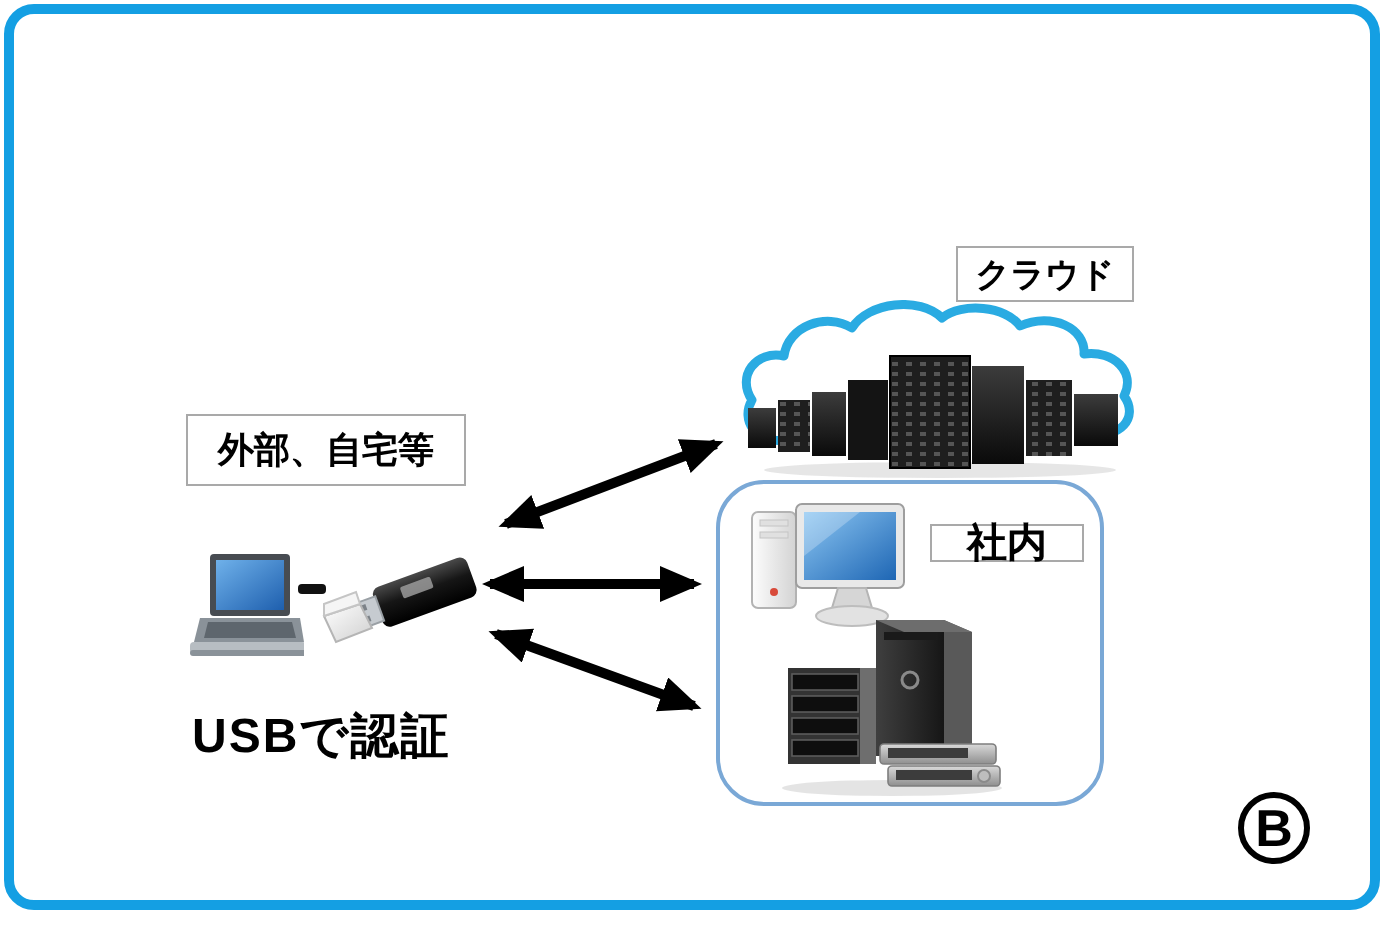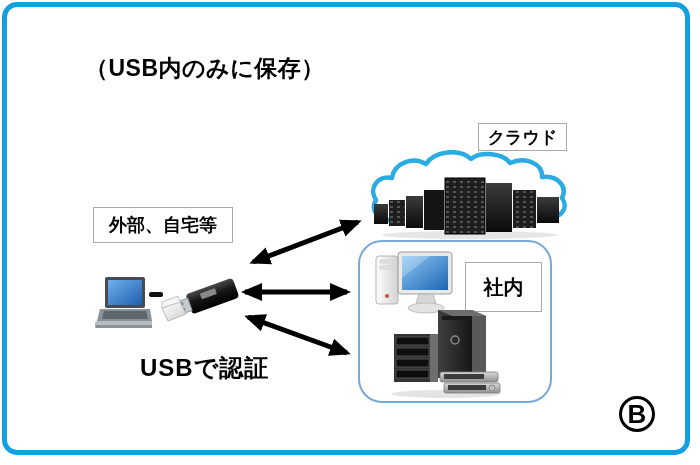--- a/index.html
+++ b/index.html
@@ -17,25 +17,24 @@
     position:absolute;left:85px;top:50px;width:560px;
     font-size:23px;font-weight:bold;line-height:37px;letter-spacing:0.5px;
   }
   .label-box{
     position:absolute;background:#fff;border:1px solid #a9a9a9;
     font-weight:bold;display:flex;align-items:center;justify-content:center;
     box-sizing:border-box;
   }
   .cloud-label{left:478px;top:123px;width:89px;height:28px;font-size:17px;}
   .external-label{left:93px;top:207px;width:140px;height:36px;font-size:18px;text-align:right;}
-  .internal-label{left:465px;top:262px;width:77px;height:50px;font-size:20px;}
+  .internal-label{left:465px;top:262px;width:77px;height:19px;font-size:20px;}
   .usb-auth{
     position:absolute;left:96px;top:352px;font-size:24px;font-weight:bold;
     letter-spacing:1px;
-    margin-left:44px;
   }
   .internal-box{
     position:absolute;left:358px;top:240px;width:194px;height:163px;
     border:2px solid #7aa8d6;border-radius:24px;box-sizing:border-box;background:#fff;
   }
   .abs{position:absolute;}
   .arrow-layer{position:absolute;left:0;top:0;width:700px;height:465px;pointer-events:none;}
   .badge{
     position:absolute;left:619px;top:396px;width:36px;height:36px;
     border:3px solid #000;border-radius:50%;box-sizing:border-box;
@@ -43,21 +42,20 @@
     font-size:26px;font-weight:bold;background:#fff;
   }
   .dash{position:absolute;left:149px;top:292px;width:14px;height:5px;background:#111;border-radius:2px;}
 </style>
 </head>
 <body>
 
 <div class="frame"></div>
 
 <div class="title">
-  <div>（USB内のみに保存）</div>
 </div>
 
 <div class="label-box cloud-label">
   <span>クラウド</span>
 </div>
 
 <svg class="abs" style="left:368px;top:150px;" width="205" height="90" viewBox="0 0 205 90">
   <defs>
     <pattern id="rk" width="7" height="5" patternUnits="userSpaceOnUse">
       <rect width="7" height="5" fill="#1e1e1e"></rect>

